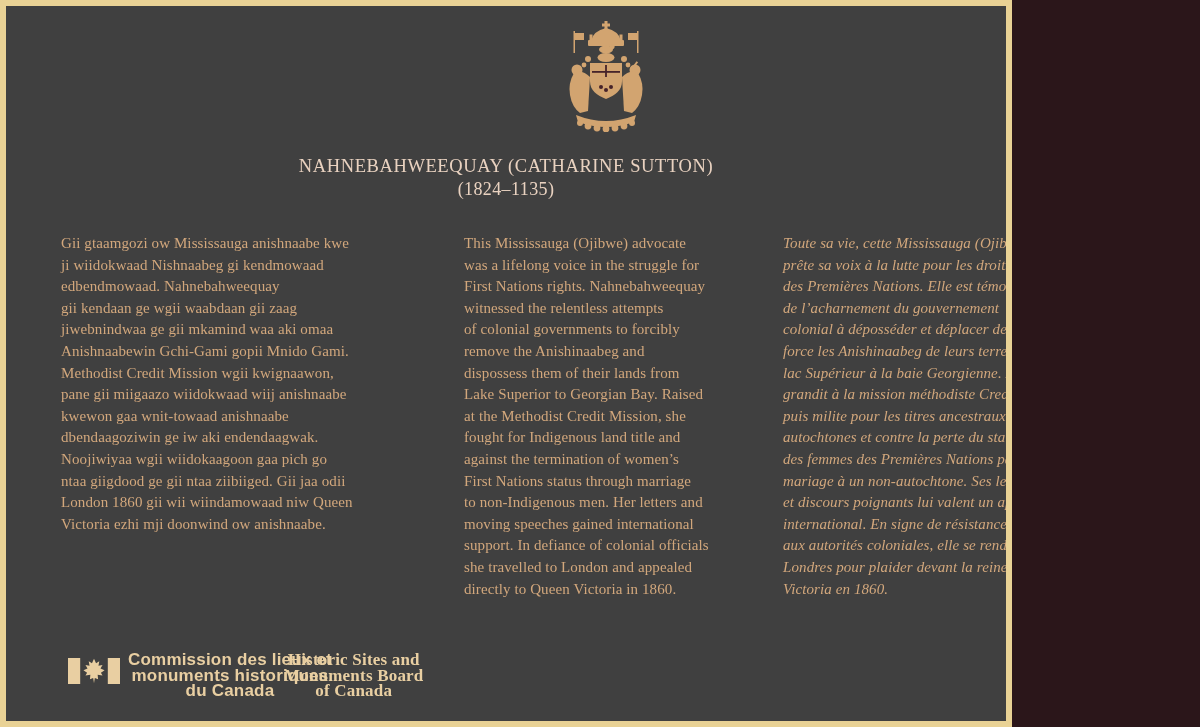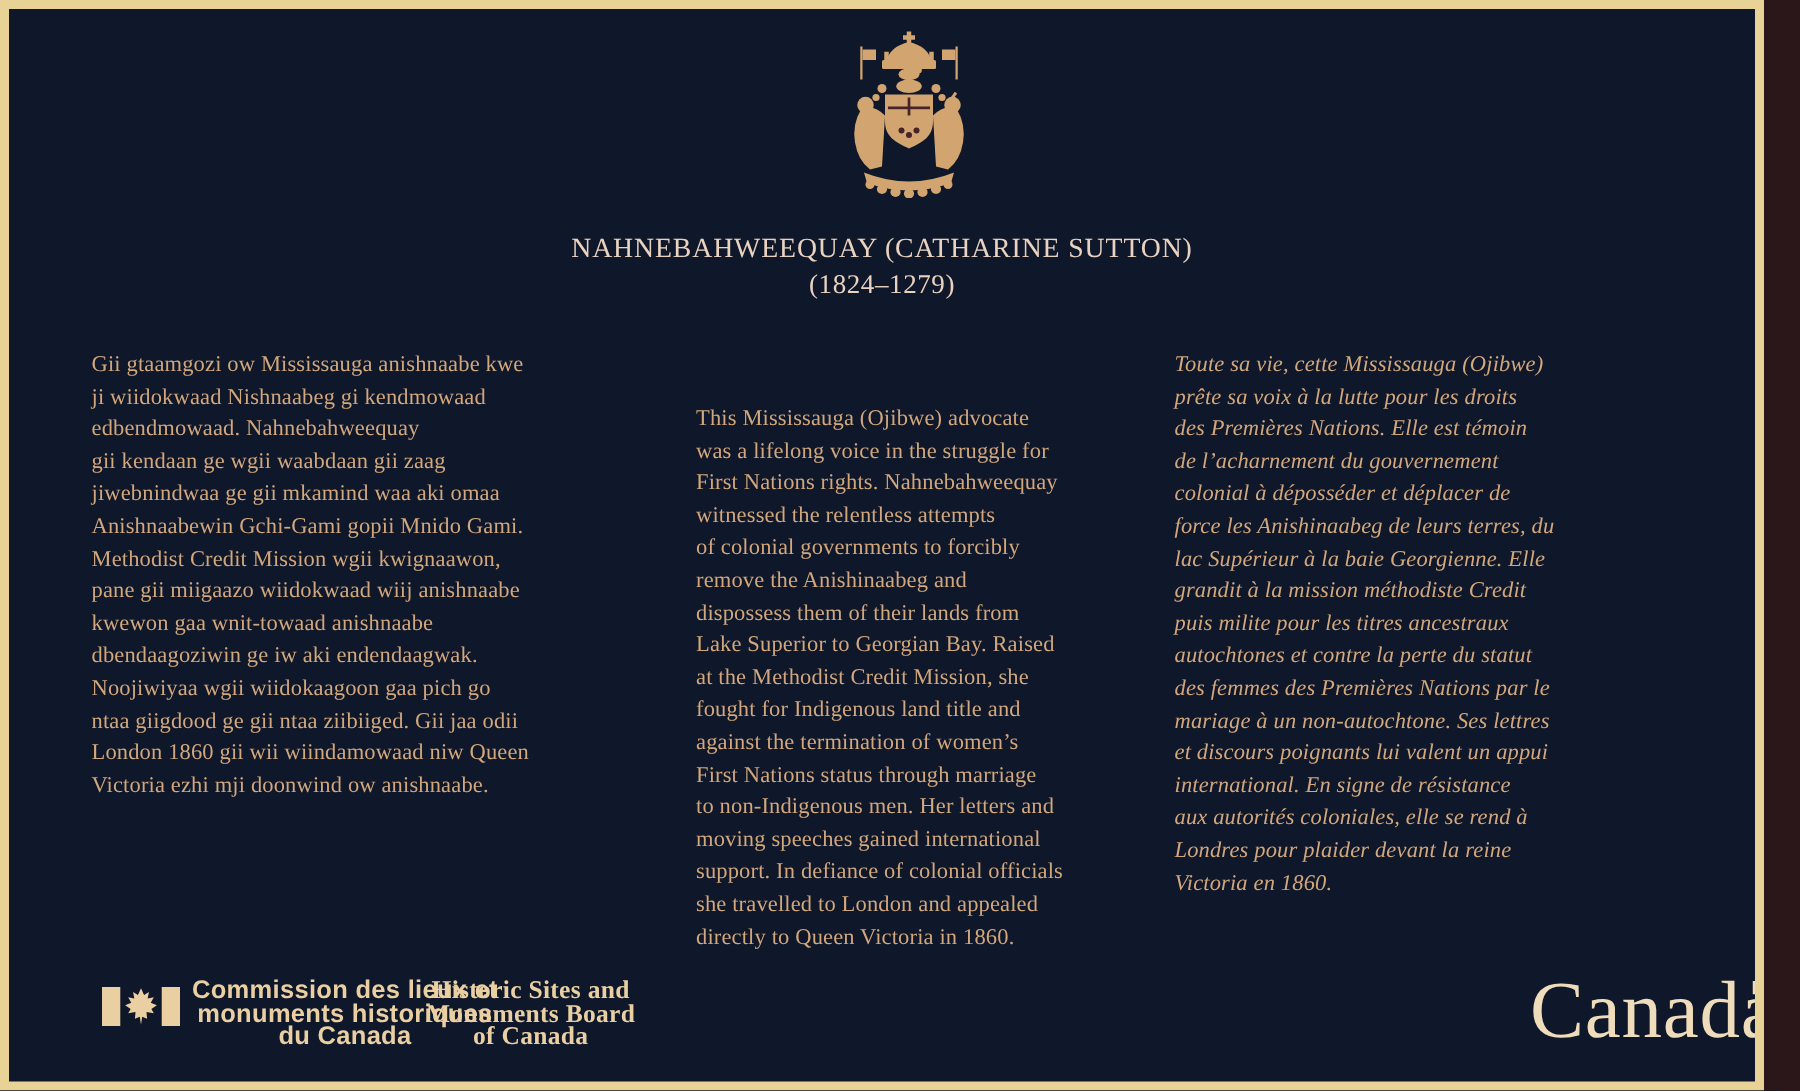--- a/index.html
+++ b/index.html
@@ -1,21 +1,21 @@
 <!DOCTYPE html>
 <html><head>
 <meta charset="utf-8">
 <style>
   html, body { margin: 0; padding: 0; background: #2b161a; }
   .plaque {
     position: relative;
-    width: 1176px;
+    width: 1012px;
     height: 727px;
     box-sizing: border-box;
-    background: #0f172a;
+    background: #404040;
     border: 6px solid #e9d295;
     overflow: hidden;
     font-family: "Liberation Serif", "DejaVu Serif", serif;
   }
   .arms {
     position: absolute;
     left: 552px;
     top: 14px;
     width: 96px;
     height: 112px;
@@ -33,21 +33,21 @@
   .col {
     position: absolute;
     top: 227px;
     white-space: pre-line;
     color: #d2a77c;
     font-size: 15px;
     line-height: 21.6px;
     letter-spacing: 0.1px;
   }
   .col-1 { left: 55px;  width: 400px; }
-  .col-2 { left: 458px; width: 365px; margin-top: 36px; }
+  .col-2 { left: 458px; width: 365px; }
   .col-3 { left: 777px; width: 370px; font-style: italic; }
   .footer-flag {
     position: absolute;
     left: 62px;
     top: 650px;
     width: 52px;
     height: 30px;
   }
   .board-name {
     position: absolute;
@@ -136,21 +136,21 @@
 
       <rect x="47.1" y="44" width="1.8" height="12"></rect>
       <rect x="34" y="50" width="28" height="1.8"></rect>
       <circle cx="43" cy="66" r="2"></circle>
       <circle cx="48" cy="69" r="2"></circle>
       <circle cx="53" cy="66" r="2"></circle>
     </g>
   </svg>
 
   <div class="title-line title-main">NAHNEBAHWEEQUAY (CATHARINE SUTTON)</div>
-  <div class="title-line title-dates">(1824–1279)</div>
+  <div class="title-line title-dates">(1824–1135)</div>
 
   <div class="col col-1">Gii gtaamgozi ow Mississauga anishnaabe kwe
 ji wiidokwaad Nishnaabeg gi kendmowaad
 edbendmowaad. Nahnebahweequay
 gii kendaan ge wgii waabdaan gii zaag
 jiwebnindwaa ge gii mkamind waa aki omaa
 Anishnaabewin Gchi-Gami gopii Mnido Gami.
 Methodist Credit Mission wgii kwignaawon,
 pane gii miigaazo wiidokwaad wiij anishnaabe
 kwewon gaa wnit-towaad anishnaabe

